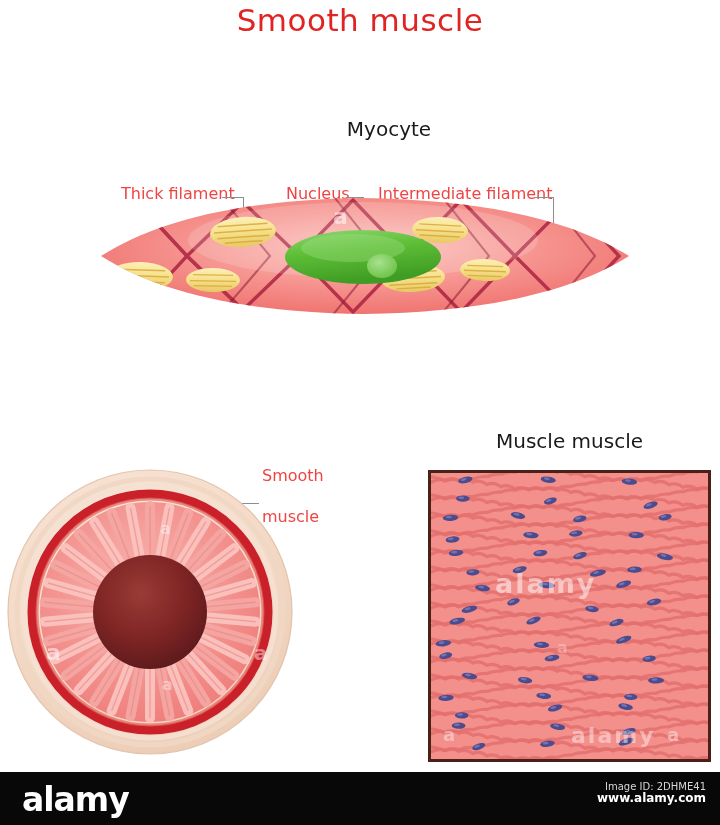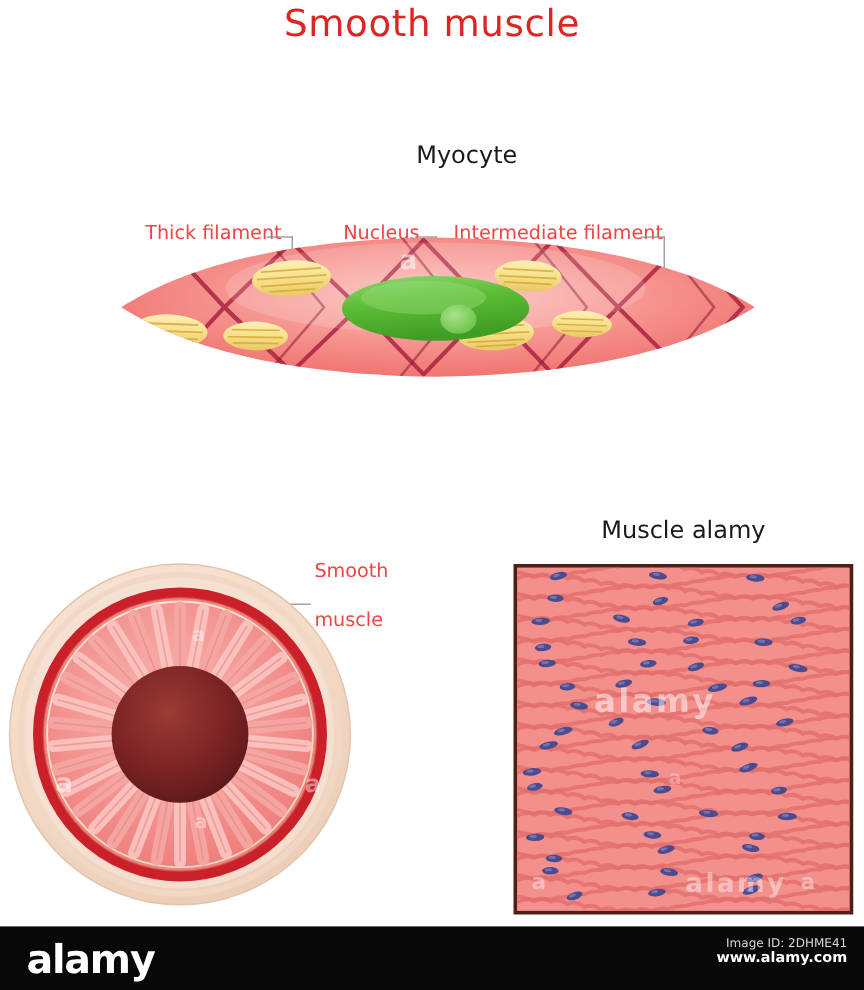--- a/index.html
+++ b/index.html
@@ -330,21 +330,21 @@
 
       <circle cx="148" cy="150" r="57" fill="url(#lumenGrad)"></circle>
 
       <text x="44" y="198" fill="rgba(255,255,255,0.55)" font-size="22" font-weight="bold" font-family="DejaVu Sans, sans-serif">a</text>
       <text x="158" y="72" fill="rgba(255,255,255,0.4)" font-size="16" font-weight="bold" font-family="DejaVu Sans, sans-serif">a</text>
       <text x="252" y="198" fill="rgba(255,255,255,0.45)" font-size="20" font-weight="bold" font-family="DejaVu Sans, sans-serif">a</text>
       <text x="160" y="228" fill="rgba(255,255,255,0.4)" font-size="16" font-weight="bold" font-family="DejaVu Sans, sans-serif">a</text>
     </svg>
   </div>
 
-  <div class="section-title" id="tissue-title">Muscle alamy</div>
+  <div class="section-title" id="tissue-title">Muscle muscle</div>
 
   <div id="tissue-figure">
     <svg width="277" height="286" viewBox="0 0 277 286">
       <defs>
         <linearGradient id="fiberGrad" x1="0" y1="0" x2="0" y2="1">
           <stop offset="0%" stop-color="#f8a9a4"></stop>
           <stop offset="50%" stop-color="#f3908c"></stop>
           <stop offset="100%" stop-color="#e3706d"></stop>
         </linearGradient>
       </defs>

